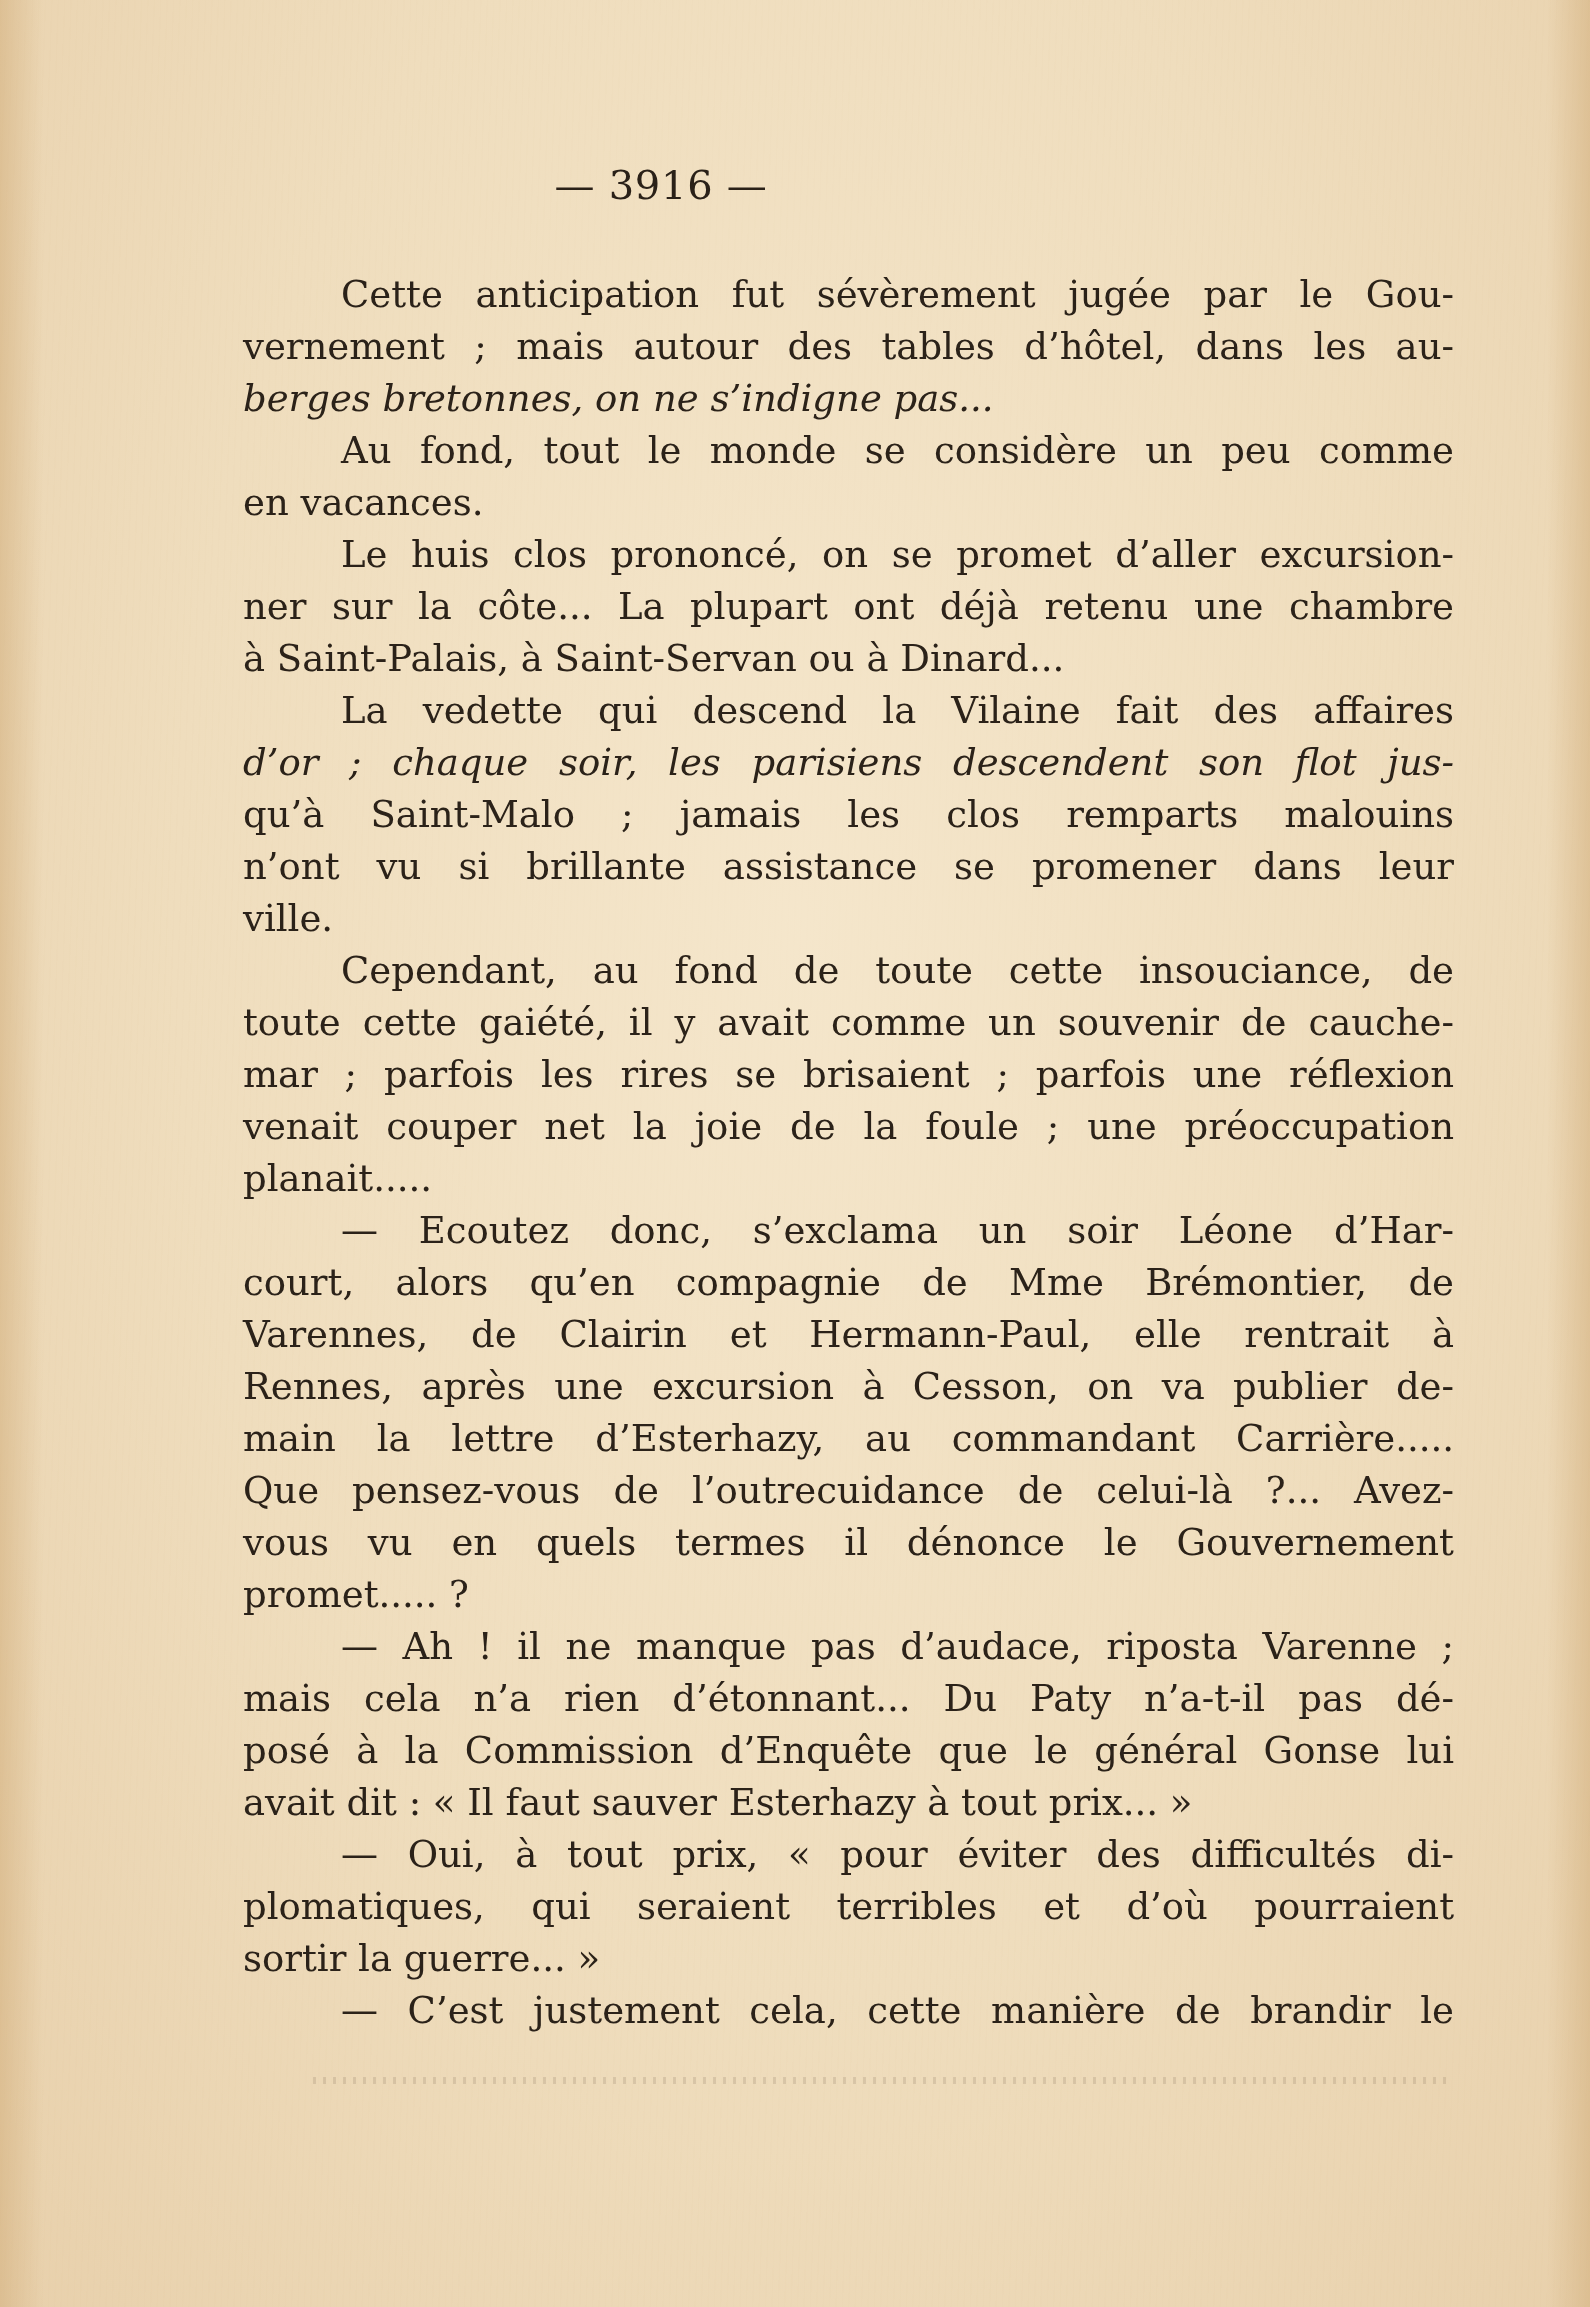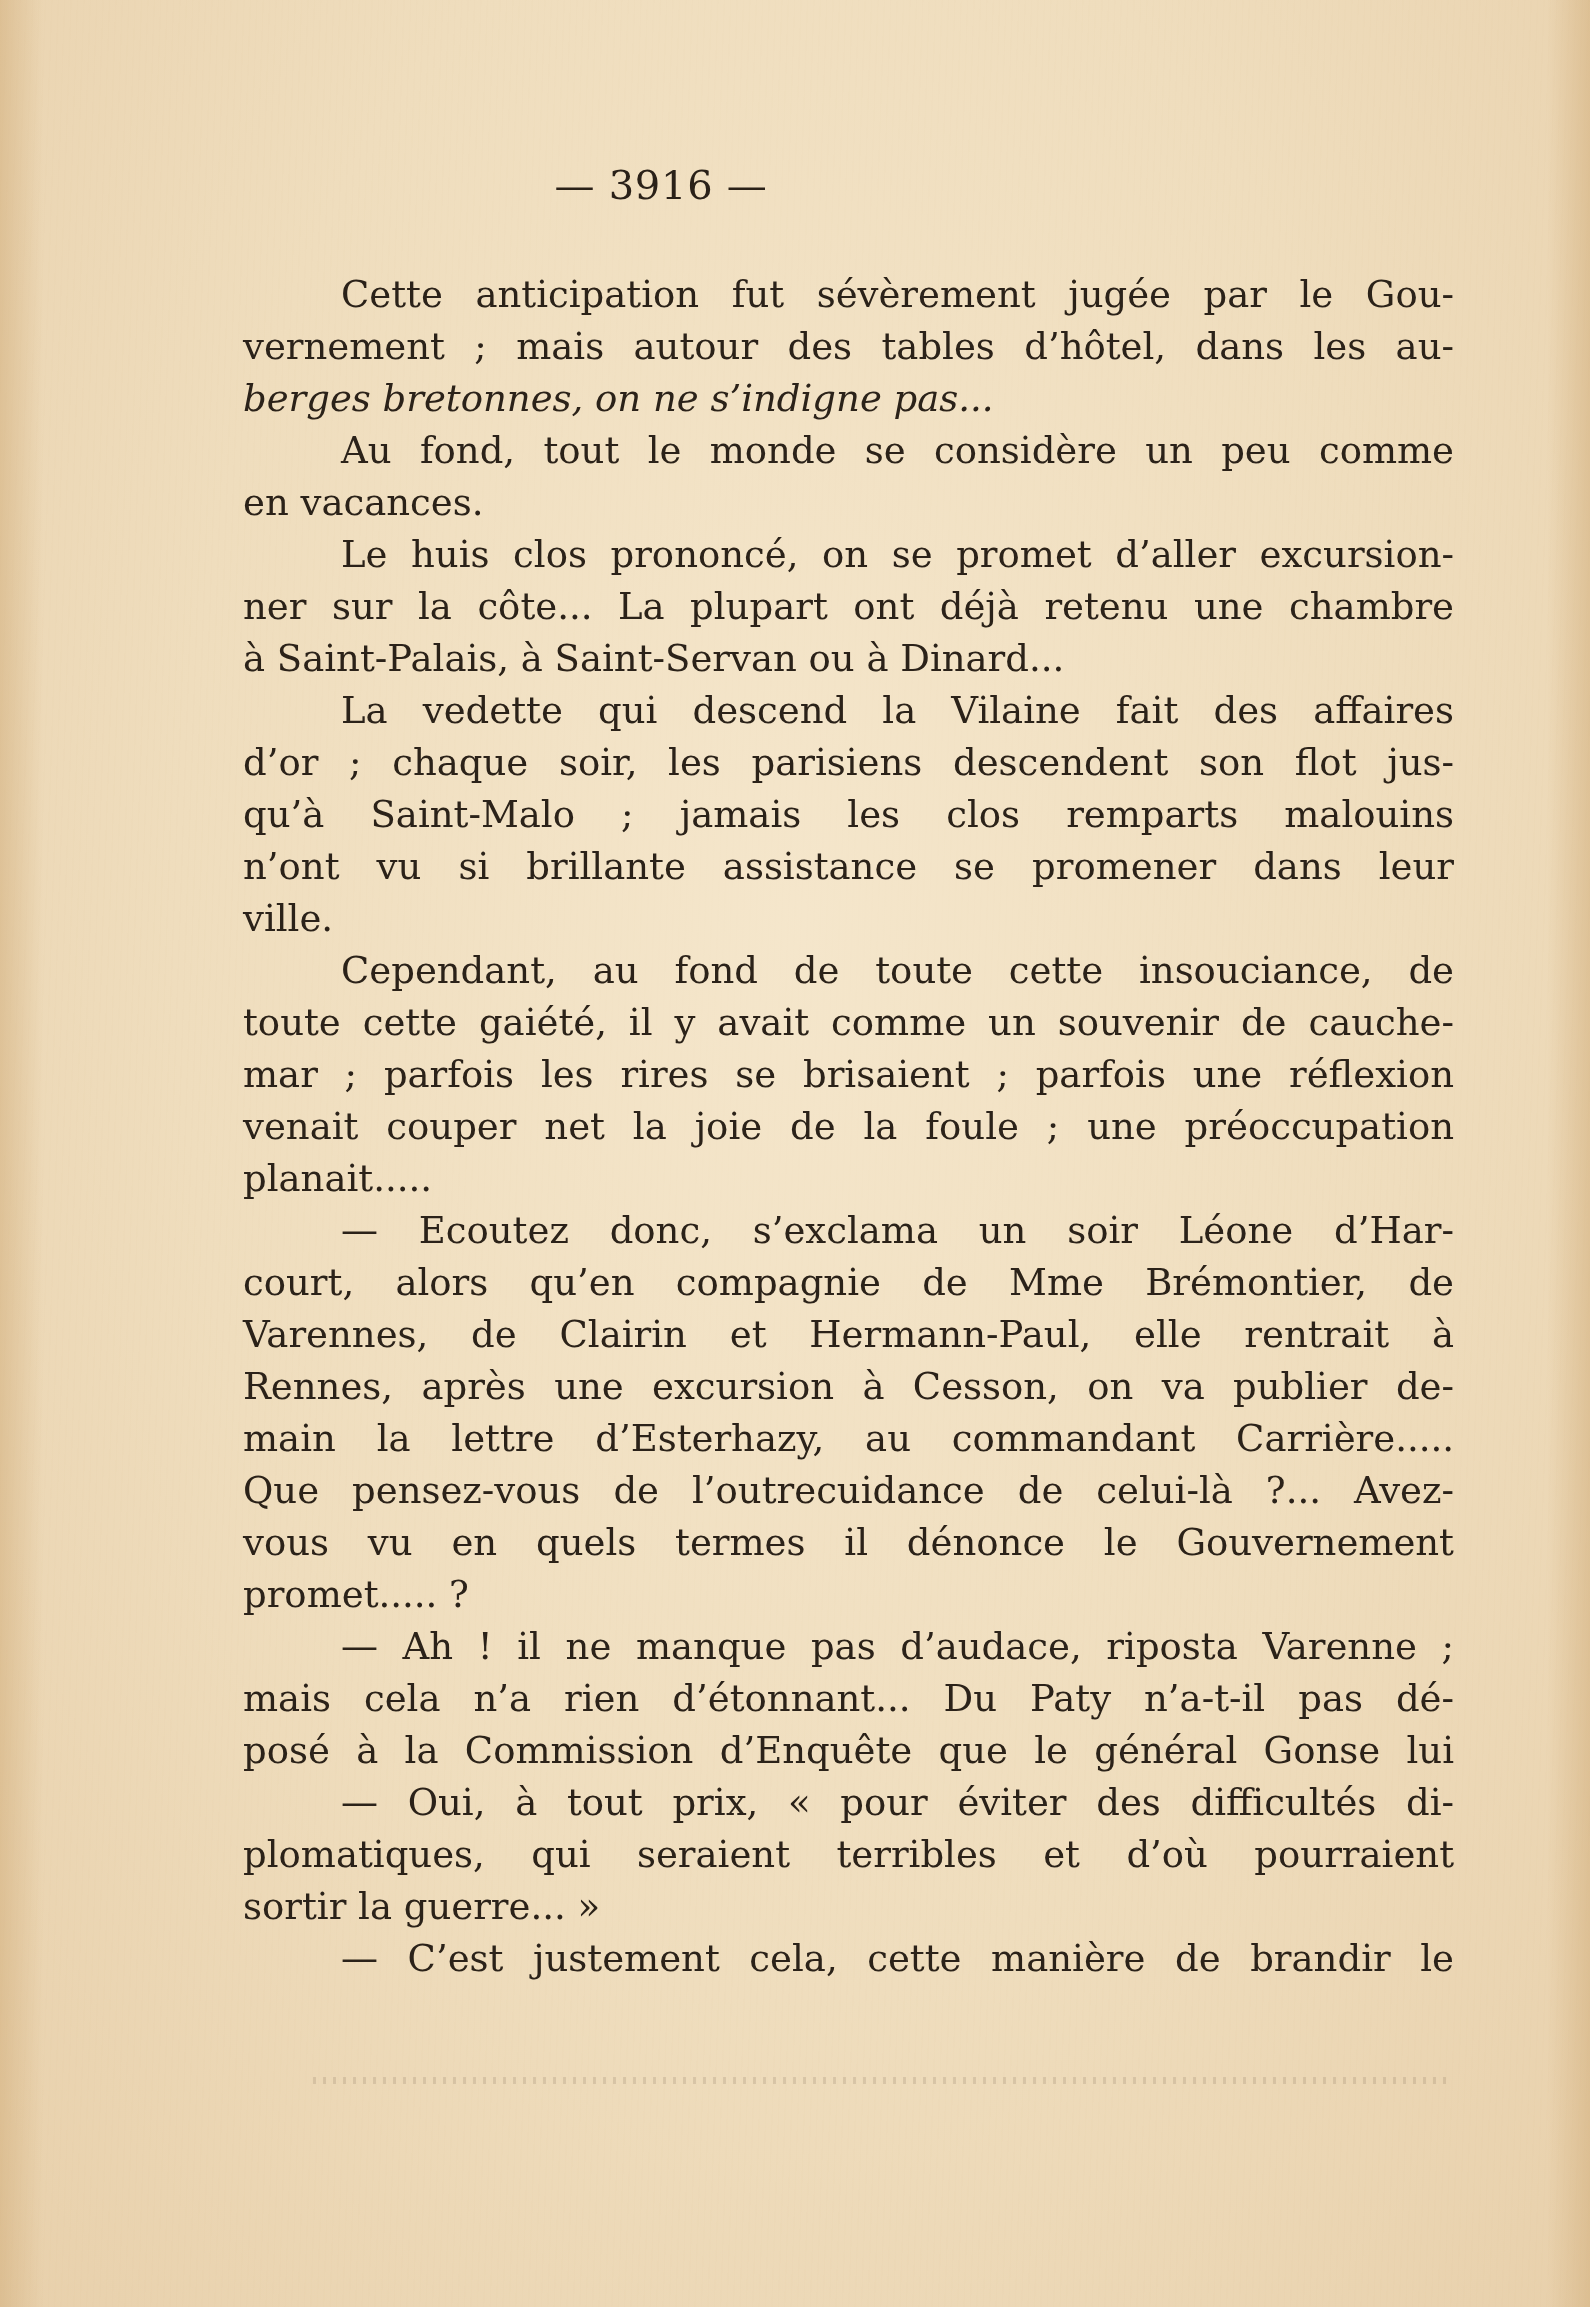--- a/index.html
+++ b/index.html
@@ -89,40 +89,41 @@
   <div class="text-block" id="text-block">
       <div class="line indent"><span style="white-space: nowrap; word-spacing: 0px;">Cette anticipation fut sévèrement jugée par le Gou-</span></div>
       <div class="line"><span style="white-space: nowrap; word-spacing: 0px;">vernement ; mais autour des tables d’hôtel, dans les au-</span></div>
       <div class="line last"><span style="white-space: nowrap; font-style: italic;">berges bretonnes, on ne s’indigne pas...</span></div>
       <div class="line indent"><span style="white-space: nowrap; word-spacing: 0px;">Au fond, tout le monde se considère un peu comme</span></div>
       <div class="line last"><span style="white-space: nowrap;">en vacances.</span></div>
       <div class="line indent"><span style="white-space: nowrap; word-spacing: 0px;">Le huis clos prononcé, on se promet d’aller excursion-</span></div>
       <div class="line"><span style="white-space: nowrap; word-spacing: 0px;">ner sur la côte... La plupart ont déjà retenu une chambre</span></div>
       <div class="line last"><span style="white-space: nowrap;">à Saint-Palais, à Saint-Servan ou à Dinard...</span></div>
       <div class="line indent"><span style="white-space: nowrap; word-spacing: 0px;">La vedette qui descend la Vilaine fait des affaires</span></div>
-      <div class="line"><span style="white-space: nowrap; word-spacing: 0px;">d’or ; chaque soir, les parisiens descendent son flot jus-</span></div>
+      <div class="line"><span style="white-space: nowrap; word-spacing: 0px; font-style: italic;">d’or ; chaque soir, les parisiens descendent son flot jus-</span></div>
       <div class="line"><span style="white-space: nowrap; word-spacing: 0px;">qu’à Saint-Malo ; jamais les clos remparts malouins</span></div>
       <div class="line"><span style="white-space: nowrap; word-spacing: 0px;">n’ont vu si brillante assistance se promener dans leur</span></div>
       <div class="line last"><span style="white-space: nowrap;">ville.</span></div>
       <div class="line indent"><span style="white-space: nowrap; word-spacing: 0px;">Cependant, au fond de toute cette insouciance, de</span></div>
       <div class="line"><span style="white-space: nowrap; word-spacing: 0px;">toute cette gaiété, il y avait comme un souvenir de cauche-</span></div>
       <div class="line"><span style="white-space: nowrap; word-spacing: 0px;">mar ; parfois les rires se brisaient ; parfois une réflexion</span></div>
       <div class="line"><span style="white-space: nowrap; word-spacing: 0px;">venait couper net la joie de la foule ; une préoccupation</span></div>
       <div class="line last"><span style="white-space: nowrap;">planait.....</span></div>
       <div class="line indent"><span style="white-space: nowrap; word-spacing: 0px;">— Ecoutez donc, s’exclama un soir Léone d’Har-</span></div>
       <div class="line"><span style="white-space: nowrap; word-spacing: 0px;">court, alors qu’en compagnie de Mme Brémontier, de</span></div>
       <div class="line"><span style="white-space: nowrap; word-spacing: 0px;">Varennes, de Clairin et Hermann-Paul, elle rentrait à</span></div>
       <div class="line"><span style="white-space: nowrap; word-spacing: 0px;">Rennes, après une excursion à Cesson, on va publier de-</span></div>
       <div class="line"><span style="white-space: nowrap; word-spacing: 0px;">main la lettre d’Esterhazy, au commandant Carrière.....</span></div>
       <div class="line"><span style="white-space: nowrap; word-spacing: 0px;">Que pensez-vous de l’outrecuidance de celui-là ?... Avez-</span></div>
       <div class="line"><span style="white-space: nowrap; word-spacing: 0px; margin-top: 20px;">vous vu en quels termes il dénonce le Gouvernement</span></div>
       <div class="line last"><span style="white-space: nowrap;">promet..... ?</span></div>
       <div class="line indent"><span style="white-space: nowrap; word-spacing: 0px;">— Ah ! il ne manque pas d’audace, riposta Varenne ;</span></div>
       <div class="line"><span style="white-space: nowrap; word-spacing: 0px;">mais cela n’a rien d’étonnant... Du Paty n’a-t-il pas dé-</span></div>
       <div class="line"><span style="white-space: nowrap; word-spacing: 0px;">posé à la Commission d’Enquête que le général Gonse lui</span></div>
+      <div class="line last"><span style="white-space: nowrap;">avait dit : « Il faut sauver Esterhazy à tout prix... »</span></div>
       <div class="line indent"><span style="white-space: nowrap; word-spacing: 0px;">— Oui, à tout prix, « pour éviter des difficultés di-</span></div>
       <div class="line"><span style="white-space: nowrap; word-spacing: 0px; margin-top: 16px;">plomatiques, qui seraient terribles et d’où pourraient</span></div>
       <div class="line last"><span style="white-space: nowrap;">sortir la guerre... »</span></div>
       <div class="line indent"><span style="white-space: nowrap; word-spacing: 0px;">— C’est justement cela, cette manière de brandir le</span></div>
     </div>
 
   <div class="smudge"></div>
 </div>
 
 

